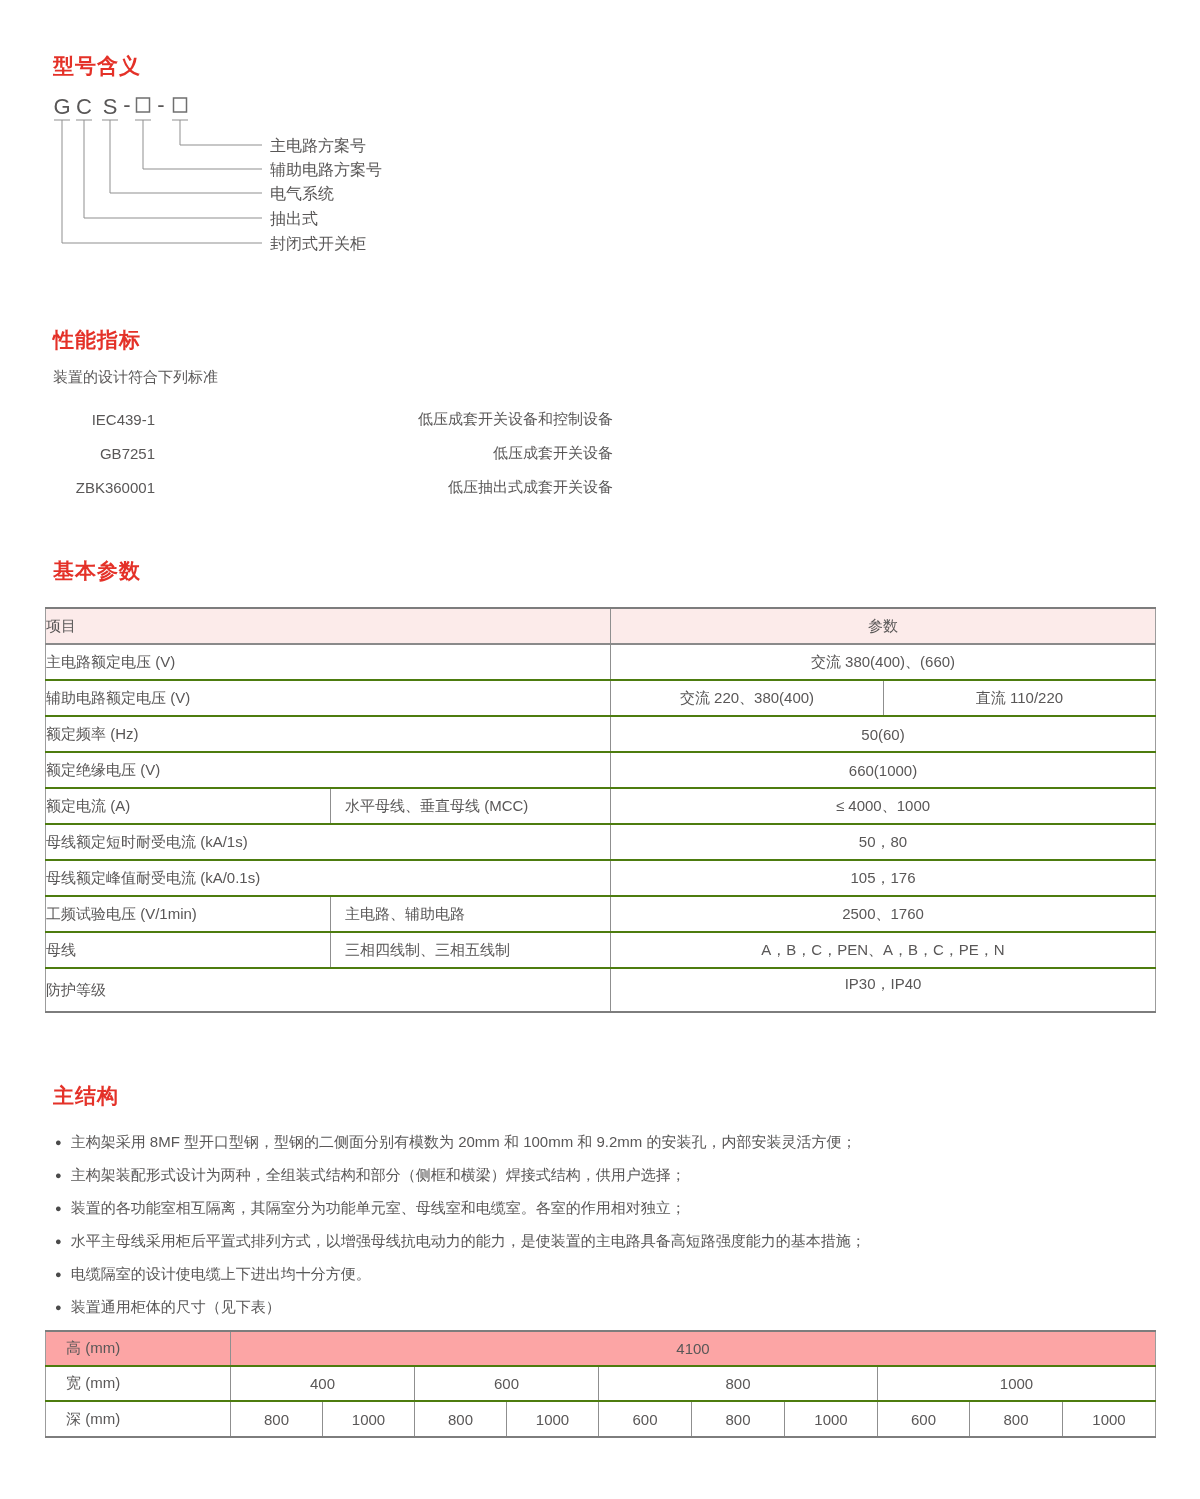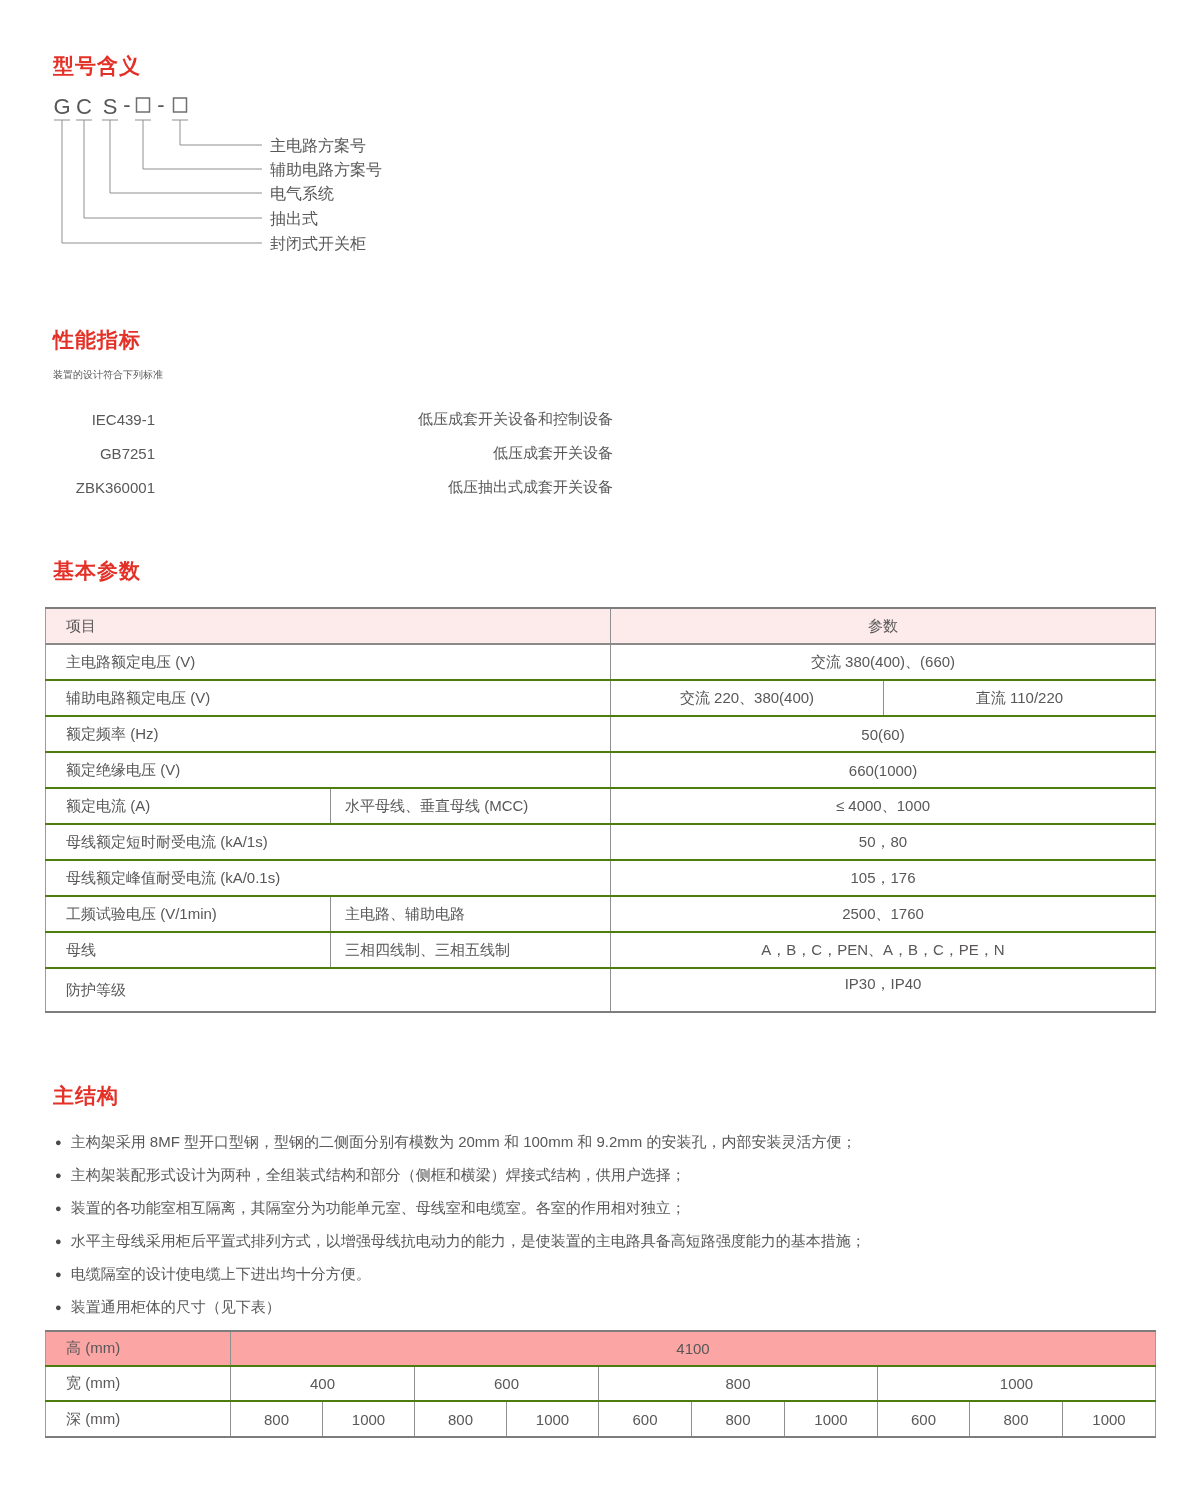--- a/index.html
+++ b/index.html
@@ -30,21 +30,21 @@
   #model-diagram { position: absolute; left: 40px; top: 88px; }
   #model-diagram text { fill: #595757; }
   #model-diagram .code-char { font-size: 22px; }
   #model-diagram .diag-label { font-size: 16px; }
   #model-diagram line, #model-diagram rect { stroke: #8f8f8f; }
   #model-diagram rect { fill: none; stroke: #6f6f6f; stroke-width: 1.5; }
 
   
   #perf-intro {
     position: absolute; left: 53px; top: 368px;
-    font-size: 10px; color: #595757;
+    font-size: 15px; color: #595757;
   }
   #standards { position: absolute; left: 53px; top: 402px; width: 560px; }
   .std-row { display: flex; height: 34px; align-items: center; font-size: 15px; text-align: right; }
   .std-code { width: 102px; flex: 0 0 102px; }
   .std-desc { flex: 1; }
 
   
   table.doc-table {
     position: absolute;
     border-collapse: collapse;
@@ -58,21 +58,21 @@
   }
   table.doc-table td { border-top: 2px solid #4d7c0f; overflow: hidden; white-space: nowrap; }
 
   
   #params-table { left: 45px; top: 607px; width: 1110px; }
   #params-table tr.hdr td {
     background: #fcebea;
     border-bottom: 2px solid #8a8a8a;
     border-top: none;
   }
-  #params-table td.lbl  { padding-left: 20px; text-align: left; }
+  #params-table td.lbl  { text-align: left; }
   #params-table td.sub  { padding-left: 14px; text-align: left; border-left: 1px solid #8f8f8f; }
   #params-table td.val  { text-align: center; border-left: 1px solid #8f8f8f; }
   #params-table td.val2 { text-align: center; border-left: 1px solid #8f8f8f; }
   #params-table td.hdr-param { text-align: center; border-left: 1px solid #8f8f8f; }
   #params-table td.vtop { vertical-align: top; padding-top: 6px; }
 
   
   #dims-table { left: 45px; top: 1330px; width: 1110px; }
   #dims-table tr.hdr td { background: #fca5a5; border-top: none; }
   #dims-table td.lbl { padding-left: 20px; text-align: left; }

